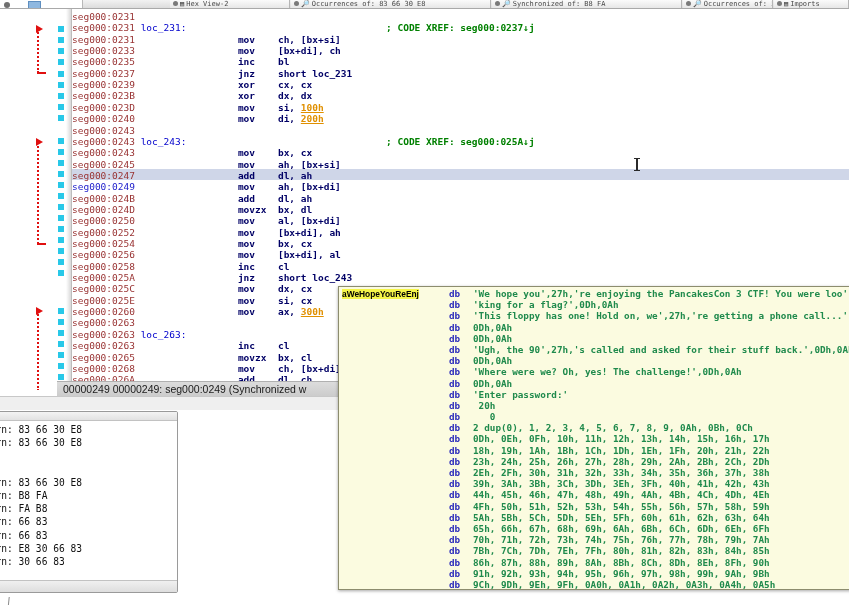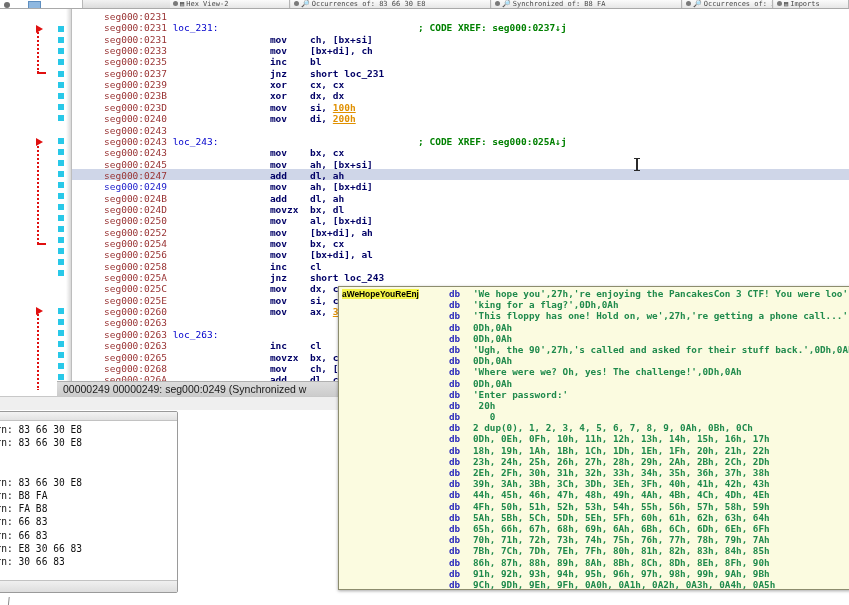--- a/index.html
+++ b/index.html
@@ -79,21 +79,21 @@
     background:linear-gradient(to right,#ffffff,#ececec,#d8d8d8);
     border-right:1px solid #bdbdbd;
   }
 
   
   .codearea {
     position:absolute; left:72px; top:0px; width:960px; height:381px;
     font-family:"DejaVu Sans Mono", monospace;
     font-size:9.5px; line-height:11.35px; white-space:pre;
   }
-  .ln { position:absolute; left:0; white-space:pre;margin-left:32px; }
+  .ln { position:absolute; left:0; white-space:pre; }
   .addr  { color:#993333; }
   .addr.sel { color:#2222cc; }
   .lbl   { color:#0000cc; }
   .mnem  { color:#000066; font-weight:bold; }
   .opnd  { color:#000066; font-weight:bold; }
   .num   { color:#e09000; font-weight:bold;text-decoration:underline; }
   .cmt   { color:#008000; font-weight:bold; }
 
   .selrow {
     position:absolute; left:72px; height:11.3px; width:960px;

